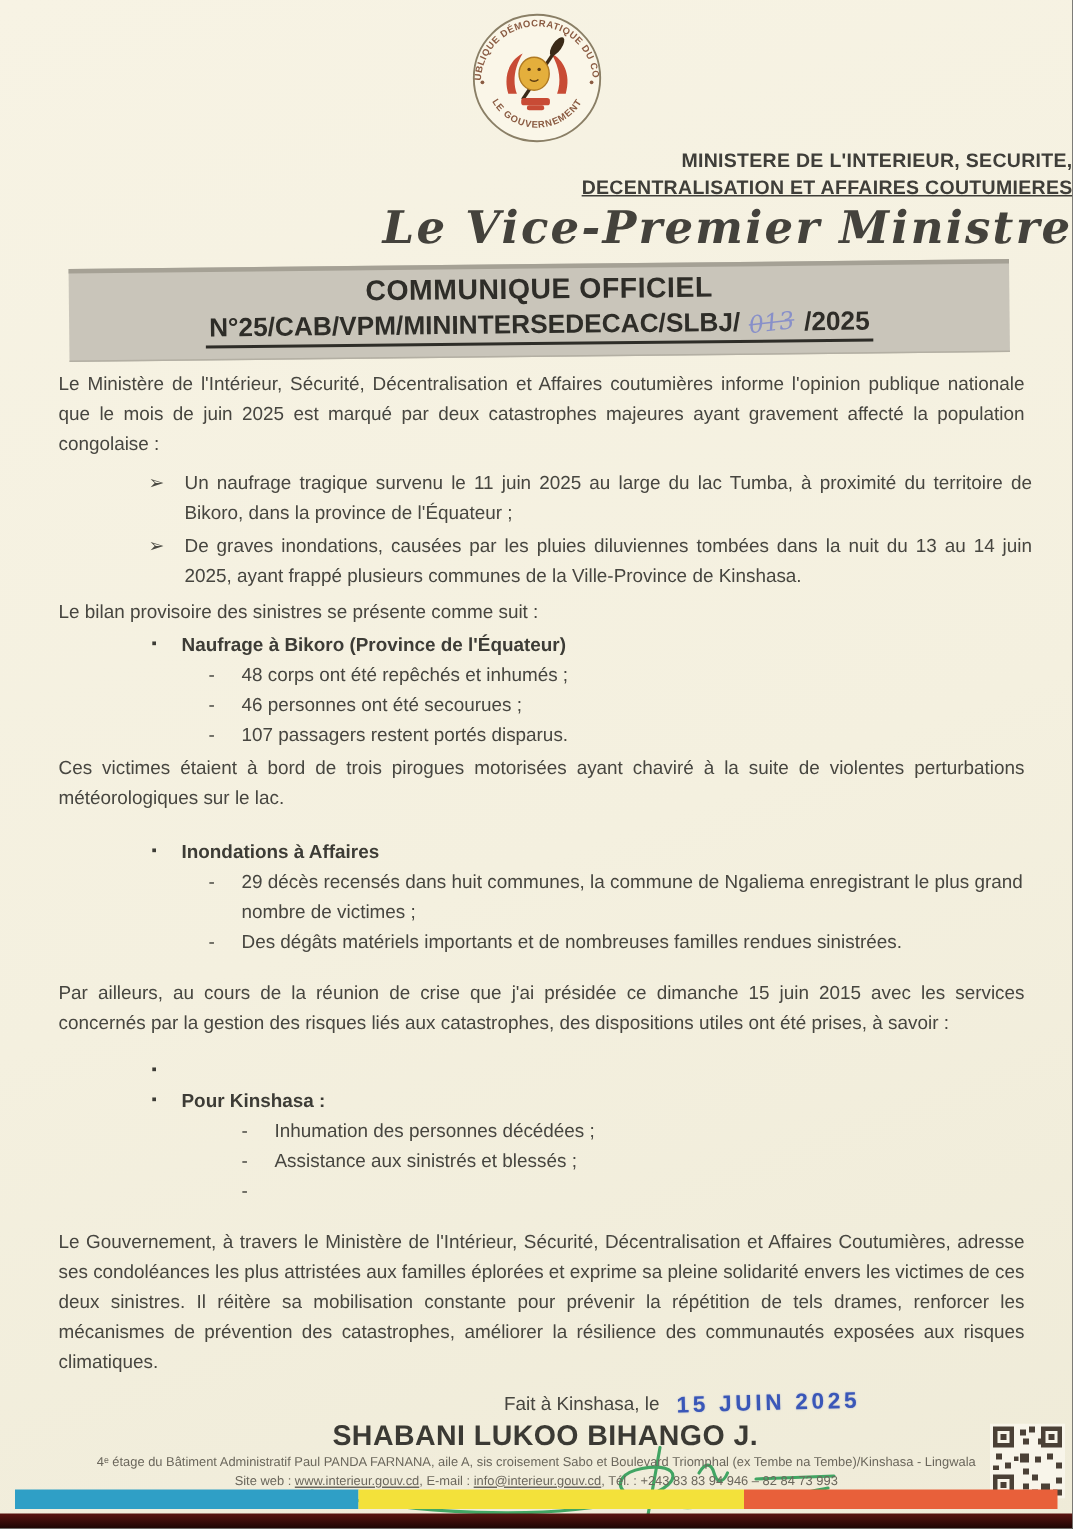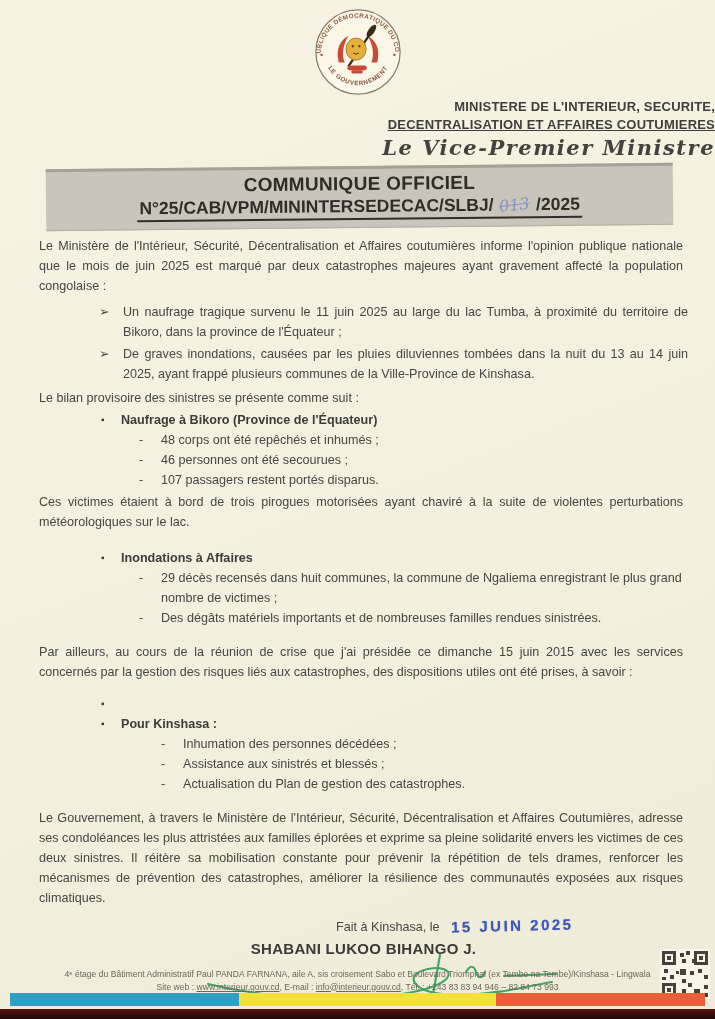--- a/index.html
+++ b/index.html
@@ -13,21 +13,21 @@
     overflow:hidden;
   }
   
   .seal-wrap{display:flex;justify-content:center;padding-top:7px;}
   
   .ministry{ text-align:right; margin-top:2px; font-weight:bold; color:#3f3e39; }
   .ministry .line1{font-size:13px;letter-spacing:.2px;}
   .ministry .line2{font-size:13px;letter-spacing:.2px;text-decoration:underline;margin-top:3px;}
   .ministry .office{
     font-family:"DejaVu Serif",serif;font-style:italic;font-weight:bold;
-    font-size:21px;letter-spacing:1.5px;color:#44423c;margin-top:3px;
+    font-size:30px;letter-spacing:1.5px;color:#44423c;margin-top:3px;
   }
   
   .banner{
     margin:6px 42px 0 46px;
     background:#c9c5ba;
     border-top:3px solid #a5a195;
     border-bottom:1px solid #b3afa3;
     text-align:center;
     padding:4px 6px 7px 6px;
     transform:rotate(-0.6deg);
@@ -57,21 +57,21 @@
   .dash-item .glyph{width:22px;flex:0 0 22px;}
   .gap6{height:6px;} .gap10{height:10px;} .gap12{height:12px;}
   
   .sign-block{position:relative;margin-top:8px;height:96px;}
   .fait-line{font-size:12.6px;margin-left:297px;}
   .stamp{
     display:inline-block;color:#3a57b8;font-weight:bold;font-size:15px;
     letter-spacing:2.5px;transform:rotate(-1.5deg);margin-left:8px;
     text-shadow:0 0 1px rgba(58,87,184,.55);
   }
-  .sig-name{font-size:15px;font-weight:bold;letter-spacing:.3px;color:#3b3a34;text-align:center;margin-top:2px;}
+  .sig-name{font-size:19px;font-weight:bold;letter-spacing:.3px;color:#3b3a34;text-align:center;margin-top:2px;}
   .scrawl{position:absolute;left:165px;top:38px;}
   
   .footer{position:absolute;left:0;right:0;bottom:26px;text-align:center;font-size:8.6px;line-height:12.5px;color:#6b675c;}
   .footer .link{text-decoration:underline;}
   .qr{position:absolute;right:5px;bottom:20px;}
   .flagbar{position:absolute;left:10px;right:10px;bottom:13px;height:13px;display:flex;}
   .flagbar .seg{height:100%;}
   .bottom-edge{position:absolute;left:0;right:0;bottom:0;height:10px;background:linear-gradient(#5a1410,#1d0604);}
 </style>
 </head>
@@ -190,21 +190,20 @@
       <div class="dash-item deep">
           <span class="glyph">-</span>
           <span>Inhumation des personnes décédées ;</span>
         </div>
       <div class="dash-item deep">
           <span class="glyph">-</span>
           <span>Assistance aux sinistrés et blessés ;</span>
         </div>
       <div class="dash-item deep">
           <span class="glyph">-</span>
-          <span>Actualisation du Plan de gestion des catastrophes.</span>
         </div>
     </div>
     <div class="gap12"></div>
 
     <p class="para">Le Gouvernement, à travers le Ministère de l'Intérieur, Sécurité, Décentralisation et Affaires Coutumières, adresse ses condoléances les plus attristées aux familles éplorées et exprime sa pleine solidarité envers les victimes de ces deux sinistres. Il réitère sa mobilisation constante pour prévenir la répétition de tels drames, renforcer les mécanismes de prévention des catastrophes, améliorer la résilience des communautés exposées aux risques climatiques.</p>
 
     <div class="sign-block">
       <div class="fait-line">
         <span>Fait à Kinshasa, le</span>
         <span class="stamp">15 JUIN 2025</span>

